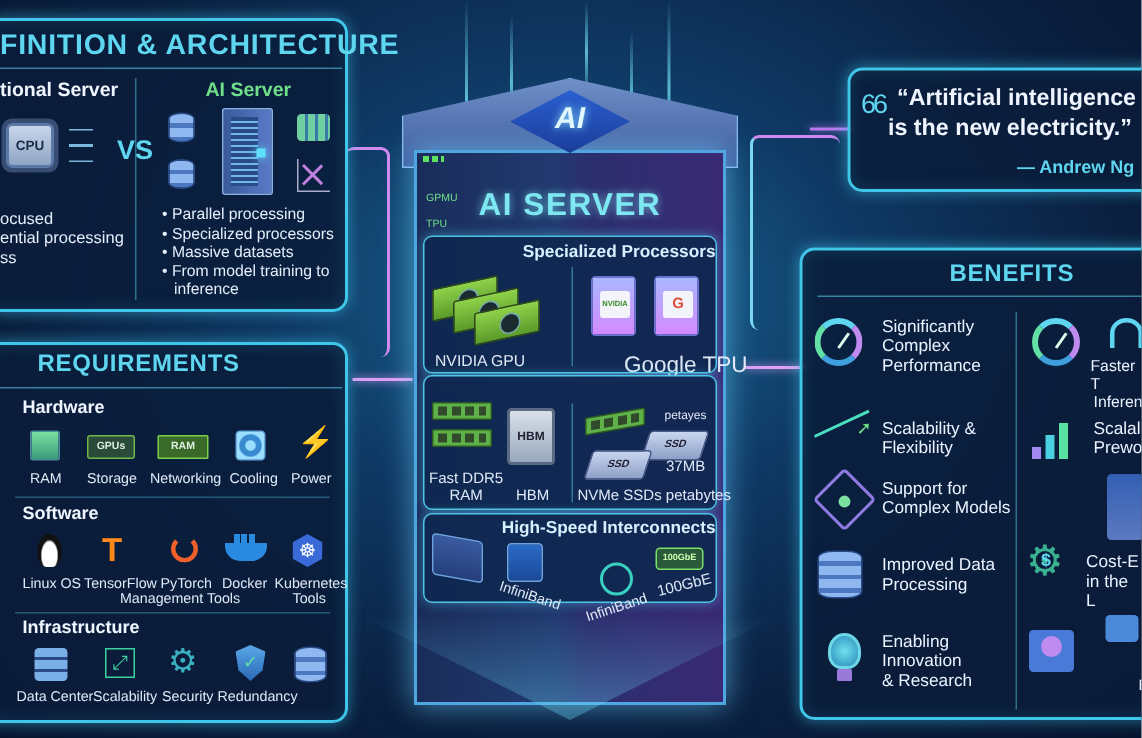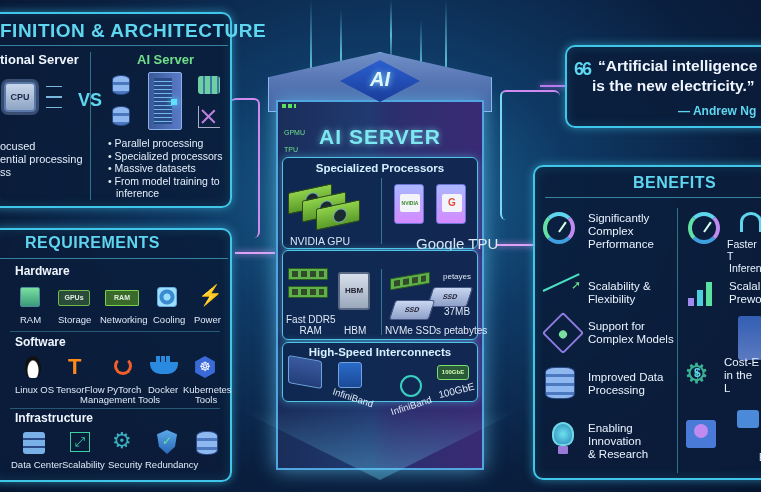--- a/index.html
+++ b/index.html
@@ -51,31 +51,31 @@
     clip-path: polygon(50% 0, 100% 50%, 50% 100%, 0 50%);
     box-shadow: 0 0 14px #7bd9ff;
   }
   .ai-chip-label { position: absolute; left: 340px; top: 68px; width: 80px; text-align: center; font-size: 20px; font-weight: bold; color: #dff6ff; font-style: italic; text-shadow: 0 0 6px #8fe6ff; }
   .server-title { position: absolute; left: 276px; top: 125px; width: 208px; text-align: center; font-size: 21px; font-weight: bold; color: #7ee8f2; text-shadow: 0 0 6px rgba(126,232,242,0.7); letter-spacing: 1px; }
   .inner-box {
     position: absolute; background: rgba(14, 40, 80, 0.9);
     border: 1.5px solid #4ec4e6; border-radius: 6px;
     box-shadow: 0 0 8px rgba(78,196,230,0.5);
   }
-  .inner-title { position: absolute; width: 100%; text-align: center; font-weight: bold; font-size: 11.5px; color: #d6f0ff; }
+  .inner-title { position: absolute; width: 100%; text-align: right; font-weight: bold; font-size: 11.5px; color: #d6f0ff; }
   .gpu-card { position: absolute; width: 44px; height: 22px; background: linear-gradient(#8fd24a,#5a9a2a); border: 1px solid #2e4a1a; border-radius: 2px; transform: skewY(-12deg); }
   .gpu-card::after { content:""; position:absolute; left:16px; top:4px; width:12px; height:12px; border-radius:50%; background:#1a2a2e; border:1px solid #7aa; }
   .tpu { position: absolute; width: 30px; height: 40px; background: linear-gradient(#a9b7ff,#d48aff); border-radius: 3px; border: 1px solid #6c74d8; }
   .tpu-face { position: absolute; left: 5px; top: 9px; width: 20px; height: 18px; background: #f2f4fa; border-radius: 2px; font-size: 10px; font-weight: bold; text-align: center; line-height: 18px; }
   .ram-stick { position: absolute; width: 40px; height: 12px; background: #5fb24a; border: 1px solid #2c5a22; border-radius: 1px; }
   .ram-stick::after { content:""; position:absolute; left:3px; top:2px; right:3px; height:6px; background: repeating-linear-gradient(90deg,#304a2a 0 6px, #5fb24a 6px 9px); }
   .hbm { position: absolute; width: 32px; height: 38px; background: linear-gradient(#d8e0ea,#9aa8bd); border: 2px solid #5a6a84; border-radius: 3px; font-size: 8px; font-weight: bold; color: #223; text-align: center; line-height: 34px; }
   .ssd { position: absolute; width: 40px; height: 20px; background: linear-gradient(#c9d6f0,#8ea0c8); border: 1px solid #4a5a88; border-radius: 3px; transform: skewX(-18deg); font-size: 7px; font-weight: bold; color:#223; text-align:center; line-height:18px; }
   .conn-box { position: absolute; border: 1.5px solid #6fa3e0; background: linear-gradient(#3a5aa0,#243e7a); border-radius: 3px; }
-  .quote-mark { position: absolute; color: #5fd6ef; font-size: 26px; font-weight: bold; line-height: 26px; }
+  .quote-mark { position: absolute; color: #5fd6ef; font-size: 26px; font-weight: normal; line-height: 26px; }
   .benefit-txt { position: absolute; font-size: 11.5px; color: #eaf3ff; line-height: 13px; }
   .gauge { position: absolute; width: 32px; height: 32px; border-radius: 50%; border: 4px solid; border-color: #5fd6ef #c08bf0 #3fa0e0 #62e0a6; }
   .gauge::after { content:""; position:absolute; left:11px; top:4px; width:2px; height:12px; background:#dfe; transform: rotate(35deg); transform-origin: bottom; }
   .db { position: absolute; width: 26px; height: 28px; background: repeating-linear-gradient(180deg,#8fb8f0 0 6px,#4c78c0 6px 9px); border-radius: 10px/5px; border: 1px solid #2a4a88; }
   .bulb { position: absolute; width: 22px; height: 24px; border-radius: 50% 50% 40% 40%; background: radial-gradient(circle,#6fe0f0,#2a8ab8); border: 2px solid #6fd8e8; }
   .bulb-base { position: absolute; width: 10px; height: 8px; background: #9a7ad8; border-radius: 1px; }
   .net { position: absolute; width: 30px; height: 30px; border: 2px solid #8e7ae0; transform: rotate(45deg); border-radius: 3px; }
   .net::after { content:""; position:absolute; left:10px; top:10px; width:8px; height:8px; border-radius:50%; background:#7ae0a0; }
 </style>
 </head>
@@ -288,21 +288,21 @@
   <div style="position:absolute;left:9px;bottom:0;width:6px;height:16px;background:#4ad0e0;"></div>
   <div style="position:absolute;left:18px;bottom:0;width:6px;height:24px;background:#5ae0a0;"></div>
 </div>
 <div class="benefit-txt" style="left:729px;top:280px;">
   <div>Scalal</div>
   <div>Prewo</div>
 </div>
 <div class="icon" style="left:738px;top:316px;width:24px;height:44px;background:linear-gradient(#3a6ac8,#6a8ad8);border-radius:3px;opacity:.85;"></div>
 <div class="icon" style="left:684px;top:360px;font-size:28px;color:#3ab090;line-height:28px;">⚙</div>
 <div class="icon" style="left:694px;top:366px;font-size:12px;font-weight:bold;color:#5fd6ef;">$</div>
-<div class="benefit-txt" style="left:724px;top:356px;">
+<div class="benefit-txt" style="left:724px;top:369px;">
   <div>Cost-E</div>
   <div>in the L</div>
 </div>
 <div class="icon" style="left:686px;top:420px;width:30px;height:28px;background:#4a7ad8;border-radius:3px;">
   <div style="position:absolute;left:8px;top:4px;width:14px;height:14px;border-radius:50%;background:#c08bf0;"></div>
 </div>
 <div class="icon" style="left:737px;top:410px;width:22px;height:18px;background:#4a8ad8;border-radius:3px;"></div>
 <div class="benefit-txt" style="left:731px;top:452px;font-size:10px;line-height:12px;margin-left:28px;">
   <div>Enhan</div>
   <div style="padding-left:3px;">Expe</div>

